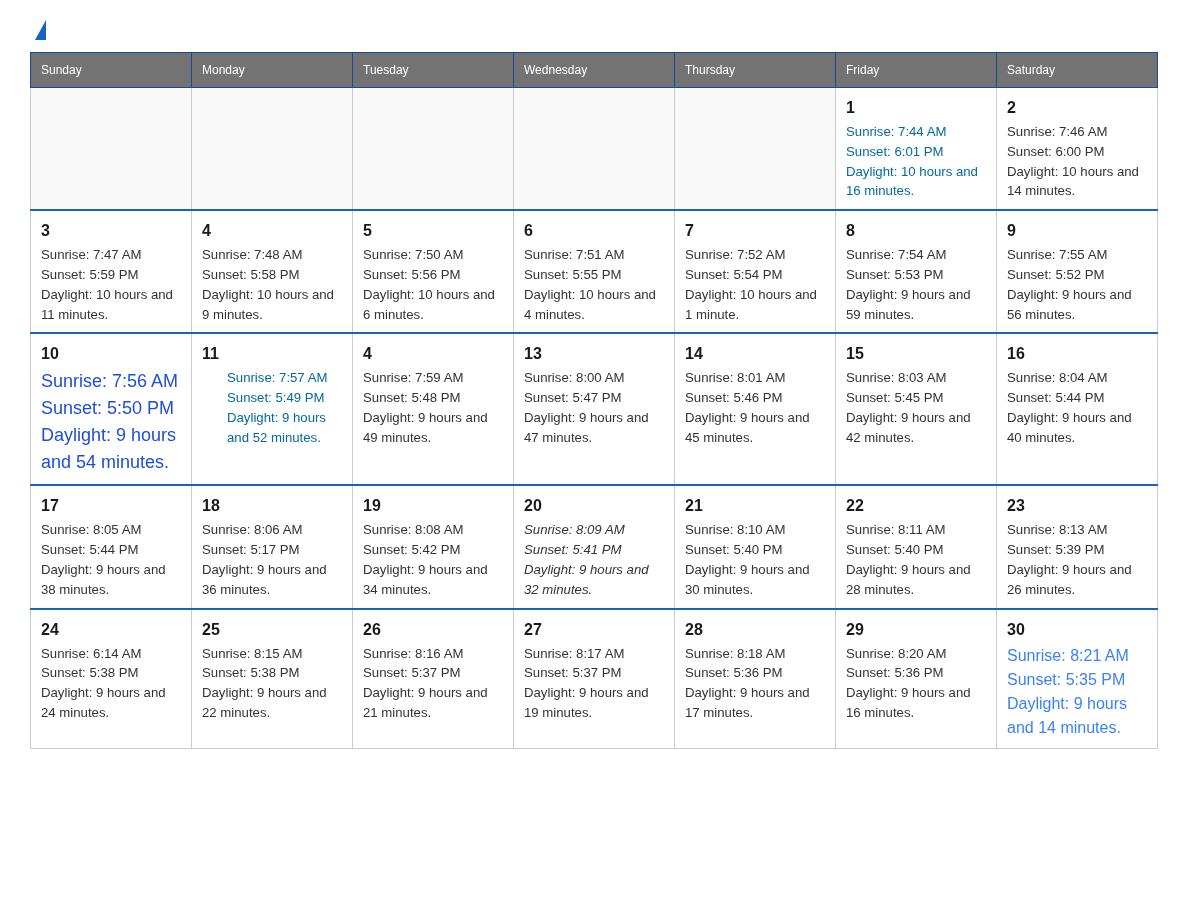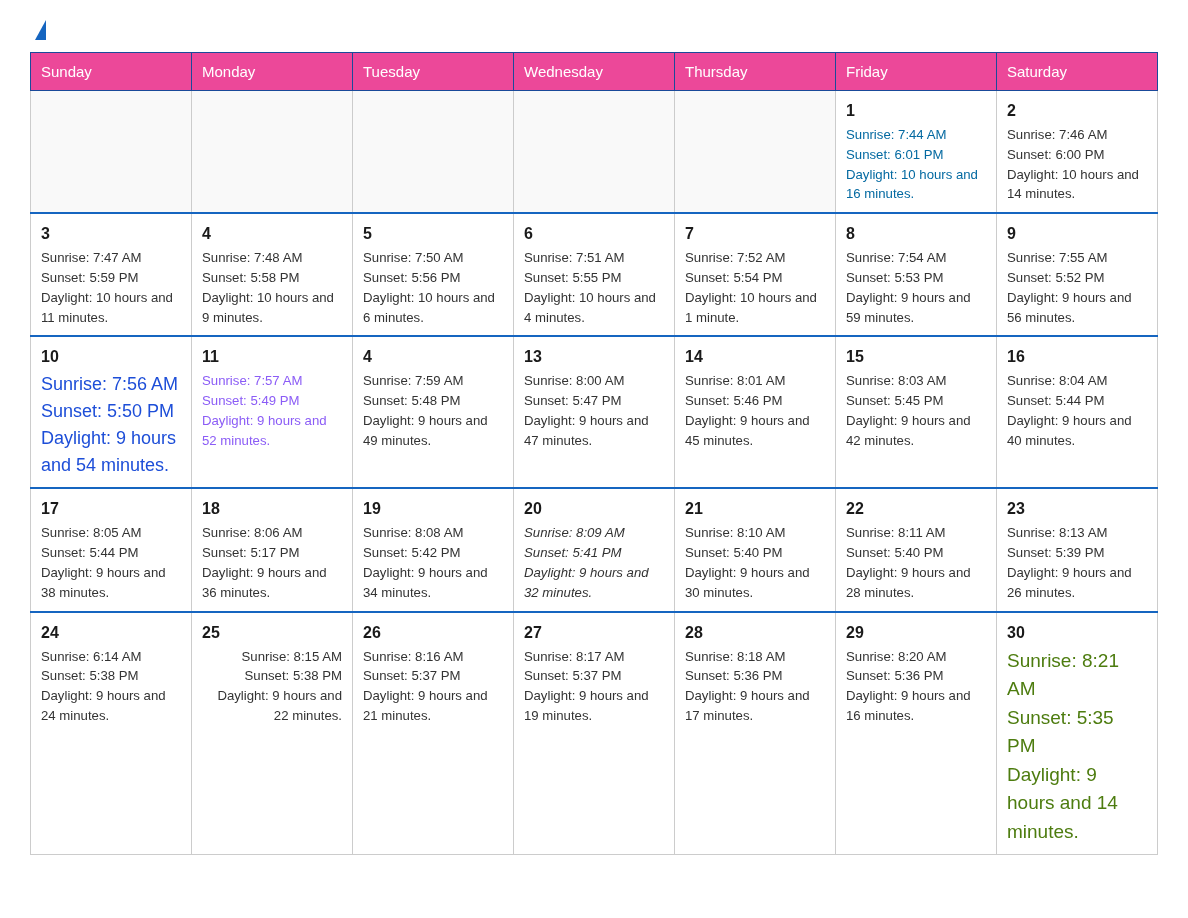--- a/index.html
+++ b/index.html
@@ -39,25 +39,25 @@
       color: #1a1a1a;
       margin-top: 4px;
     }
     .calendar {
       width: 100%;
       border-collapse: collapse;
       border: 1px solid #ccc;
       margin-top: 10px;
     }
     .calendar th {
-      background-color: #ec4899;
+      background-color: #737373;
       color: #fff;
       text-align: left;
       padding: 10px 10px;
-      font-size: 15px;
+      font-size: 12px;
       font-weight: normal;
       border: 1px solid #1a4a9a;
     }
     .calendar td {
       vertical-align: top;
       padding: 8px 10px;
       border: 1px solid #ccc;
       width: calc(100% / 7);
       min-height: 110px;
       height: 120px;
@@ -174,21 +174,21 @@
       </tr>
       <tr class="row-divider">
         <td>
           <span class="day-num">10</span>
           <div style="white-space: pre-line; font-size: 18px; color: #1d4ed8;">Sunrise: 7:56 AM
 Sunset: 5:50 PM
 Daylight: 9 hours and 54 minutes.</div>
         </td>
         <td>
           <span class="day-num">11</span>
-          <div style="white-space: pre-line; font-size: 13.2px; color: #8b5cf6;">Sunrise: 7:57 AM
+          <div style="white-space: pre-line; font-size: 13.2px; color: #0369a1; margin-left: 25px;">Sunrise: 7:57 AM
 Sunset: 5:49 PM
 Daylight: 9 hours and 52 minutes.</div>
         </td>
         <td>
           <span class="day-num">4</span>
           <div style="white-space: pre-line; font-size: 13.2px; color: rgb(51, 51, 51);">Sunrise: 7:59 AM
 Sunset: 5:48 PM
 Daylight: 9 hours and 49 minutes.</div>
         </td>
         <td>
@@ -262,21 +262,21 @@
       </tr>
       <tr class="row-divider">
         <td>
           <span class="day-num">24</span>
           <div style="white-space: pre-line; font-size: 13.2px; color: rgb(51, 51, 51);">Sunrise: 6:14 AM
 Sunset: 5:38 PM
 Daylight: 9 hours and 24 minutes.</div>
         </td>
         <td>
           <span class="day-num">25</span>
-          <div style="white-space: pre-line; font-size: 13.2px; color: rgb(51, 51, 51); text-align: right;">Sunrise: 8:15 AM
+          <div style="white-space: pre-line; font-size: 13.2px; color: rgb(51, 51, 51);">Sunrise: 8:15 AM
 Sunset: 5:38 PM
 Daylight: 9 hours and 22 minutes.</div>
         </td>
         <td>
           <span class="day-num">26</span>
           <div style="white-space: pre-line; font-size: 13.2px; color: rgb(51, 51, 51);">Sunrise: 8:16 AM
 Sunset: 5:37 PM
 Daylight: 9 hours and 21 minutes.</div>
         </td>
         <td>
@@ -292,19 +292,19 @@
 Daylight: 9 hours and 17 minutes.</div>
         </td>
         <td>
           <span class="day-num">29</span>
           <div style="white-space: pre-line; font-size: 13.2px; color: rgb(51, 51, 51);">Sunrise: 8:20 AM
 Sunset: 5:36 PM
 Daylight: 9 hours and 16 minutes.</div>
         </td>
         <td>
           <span class="day-num">30</span>
-          <div style="white-space: pre-line; font-size: 19px; color: #4d7c0f;">Sunrise: 8:21 AM
+          <div style="white-space: pre-line; font-size: 16px; color: #3b82f6;">Sunrise: 8:21 AM
 Sunset: 5:35 PM
 Daylight: 9 hours and 14 minutes.</div>
         </td>
       </tr>
     </tbody>
 </table>
 
 </body></html>

